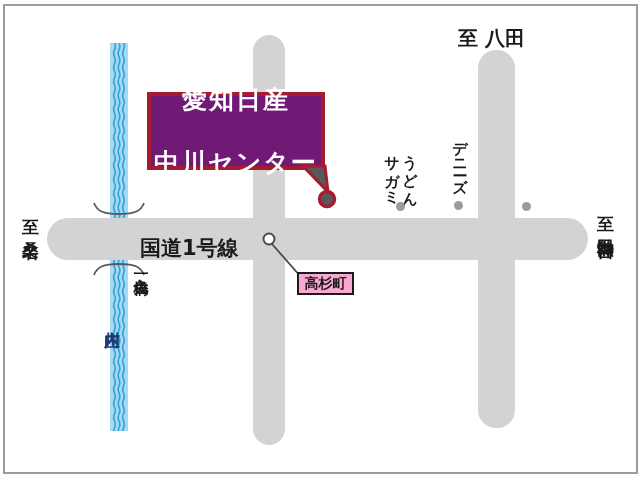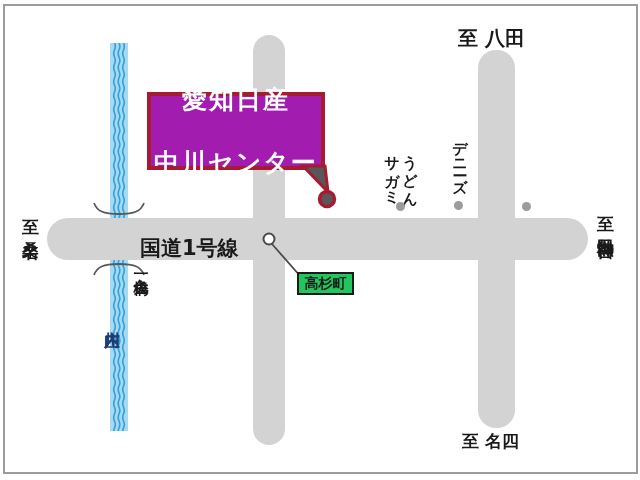--- a/index.html
+++ b/index.html
@@ -32,30 +32,30 @@
   .udon{left:383px;top:145px;font-size:15px;}
   .udon span{display:block;line-height:18px;}
   .dennys{left:450px;top:131px;font-size:15px;}
   .aoki{left:515px;top:179px;font-size:15px;}
   .dot{position:absolute;width:9px;height:9px;border-radius:50%;background:#9b9b9b;}
   .dot1{left:396px;top:202px;}
   .dot2{left:454px;top:201px;}
   .dot3{left:522px;top:202px;}
   .callout{
     position:absolute;left:147px;top:92px;width:178px;height:78px;box-sizing:border-box;
-    background:#a21caf;border:4px solid #a51c30;
+    background:#701a75;border:4px solid #a51c30;
     display:flex;flex-direction:column;align-items:center;justify-content:center;
     color:#fff;font-size:25px;letter-spacing:2px;line-height:31px;text-align:center;gap:32px;
   }
   .ovl{position:absolute;}
   .tail-ovl{left:295px;top:160px;}
   .taka-ovl{left:255px;top:228px;}
   .taka-box{
     position:absolute;left:297px;top:272px;width:57px;height:23px;box-sizing:border-box;
-    background:#22c55e;border:2px solid #1a1a1a;font-size:14px;line-height:19px;text-align:center;
+    background:#f9a8d4;border:2px solid #1a1a1a;font-size:14px;line-height:19px;text-align:center;
   }
 </style>
 </head>
 <body>
 
 <div class="stage">
   <div class="frame"></div>
 
   <svg class="river" width="18" height="388">
     <rect x="0" y="0" width="18" height="388" fill="#a7d9f2"></rect>
@@ -70,21 +70,20 @@
 
   <svg class="bridge top" width="54" height="14">
     <path d="M2 1 C5 9 11 12 27 12 C43 12 49 9 52 1" fill="none" stroke="#5a5a5a" stroke-width="1.8"></path>
   </svg>
   <svg class="bridge bot" width="54" height="14">
     <path d="M2 13 C5 5 11 2 27 2 C43 2 49 5 52 13" fill="none" stroke="#5a5a5a" stroke-width="1.8"></path>
   </svg>
 
   <div class="lbl route1">国道1号線</div>
   <div class="lbl dir-n">至 八田</div>
-  <div class="lbl dir-s">至 名四</div>
   <div class="vtext dir-w">至 桑名</div>
   <div class="vtext dir-e">至 熱田神宮</div>
 
   <div class="vtext isshiki">一色大橋</div>
   <div class="vtext shonai">庄内川</div>
 
   <div class="vtext udon">
     <span>うどん</span>
     <span>サガミ</span>
   </div>

